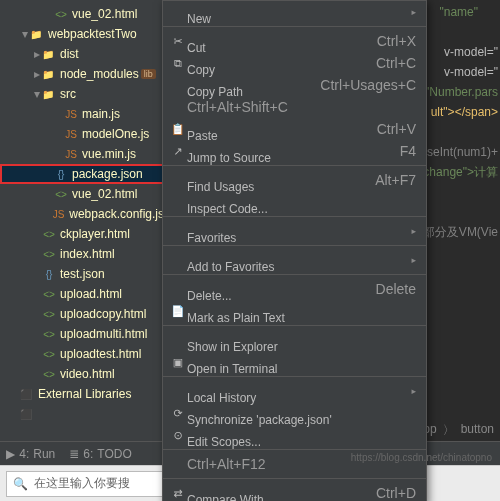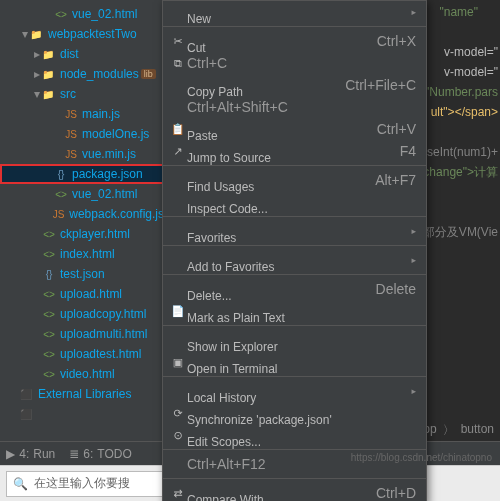--- a/index.html
+++ b/index.html
@@ -10,21 +10,21 @@
   .tree-row.sel { background: #0d293e; }
   .tree-row.hl { outline: 2px solid #e03030; outline-offset: -2px; }
   .arrow { width: 10px; display: inline-block; text-align: center; color: #888; }
   .ind { display: inline-block; }
   .ico { width: 14px; height: 14px; margin-right: 4px; display: inline-flex; align-items: center; justify-content: center; font-size: 10px; }
   .ico-folder { color: #8a704c; }
   .ico-js { color: #cc7832; }
   .ico-html { color: #6e9c4e; }
   .ico-json { color: #6897bb; }
   .ico-lib { color: #3e86a0; }
-  .tree-label { color: #0ea5e9; }
+  .tree-label { color: #fef9c3; }
   .lib-tag { background: #6e4a2e; color: #d5b58b; font-size: 9px; padding: 0 3px; margin-left: 2px; border-radius: 2px; }
   .editor { flex: 1; background: #2b2b2b; position: relative; overflow: hidden; color: #6c7986; font-family: Consolas, monospace; font-size: 12px; padding: 4px 2px; line-height: 20px; }
   .code-frag { position: absolute; white-space: nowrap; }
   .str { color: #6a8759; }
   .tag { color: #e8bf6a; }
   .attr { color: #bababa; }
   .cmt { color: #808080; }
   .menu { position: absolute; left: 162px; top: 0; width: 265px; background: #3c3f41; border: 1px solid #555; box-shadow: 2px 2px 8px rgba(0,0,0,.5); z-index: 10; }
   .menu-item { display: flex; align-items: center; height: 22px; padding: 0 10px 0 6px; color: #bbb; cursor: pointer; }
   .menu-ico { width: 18px; display: inline-flex; align-items: center; justify-content: center; font-size: 11px; }
@@ -191,26 +191,27 @@
       <span class="sub">▸</span>
     </div>
     <div class="menu-sep"></div>
     <div class="menu-item">
       <span class="menu-ico">✂</span>
       <span class="menu-label">Cut</span>
       <span class="menu-short">Ctrl+X</span>
     </div>
     <div class="menu-item">
       <span class="menu-ico">⧉</span>
+      <span class="menu-label">Copy</span>
       <span class="menu-short">Ctrl+C</span>
     </div>
     <div class="menu-item">
       <span class="menu-ico"></span>
       <span class="menu-label">Copy Path</span>
-      <span class="menu-short">Ctrl+File+C</span>
+      <span class="menu-short">Ctrl+Usages+C</span>
     </div>
     <div class="menu-item">
       <span class="menu-ico"></span>
       <span class="menu-short">Ctrl+Alt+Shift+C</span>
     </div>
     <div class="menu-item">
       <span class="menu-ico">📋</span>
       <span class="menu-label">Paste</span>
       <span class="menu-short">Ctrl+V</span>
     </div>

